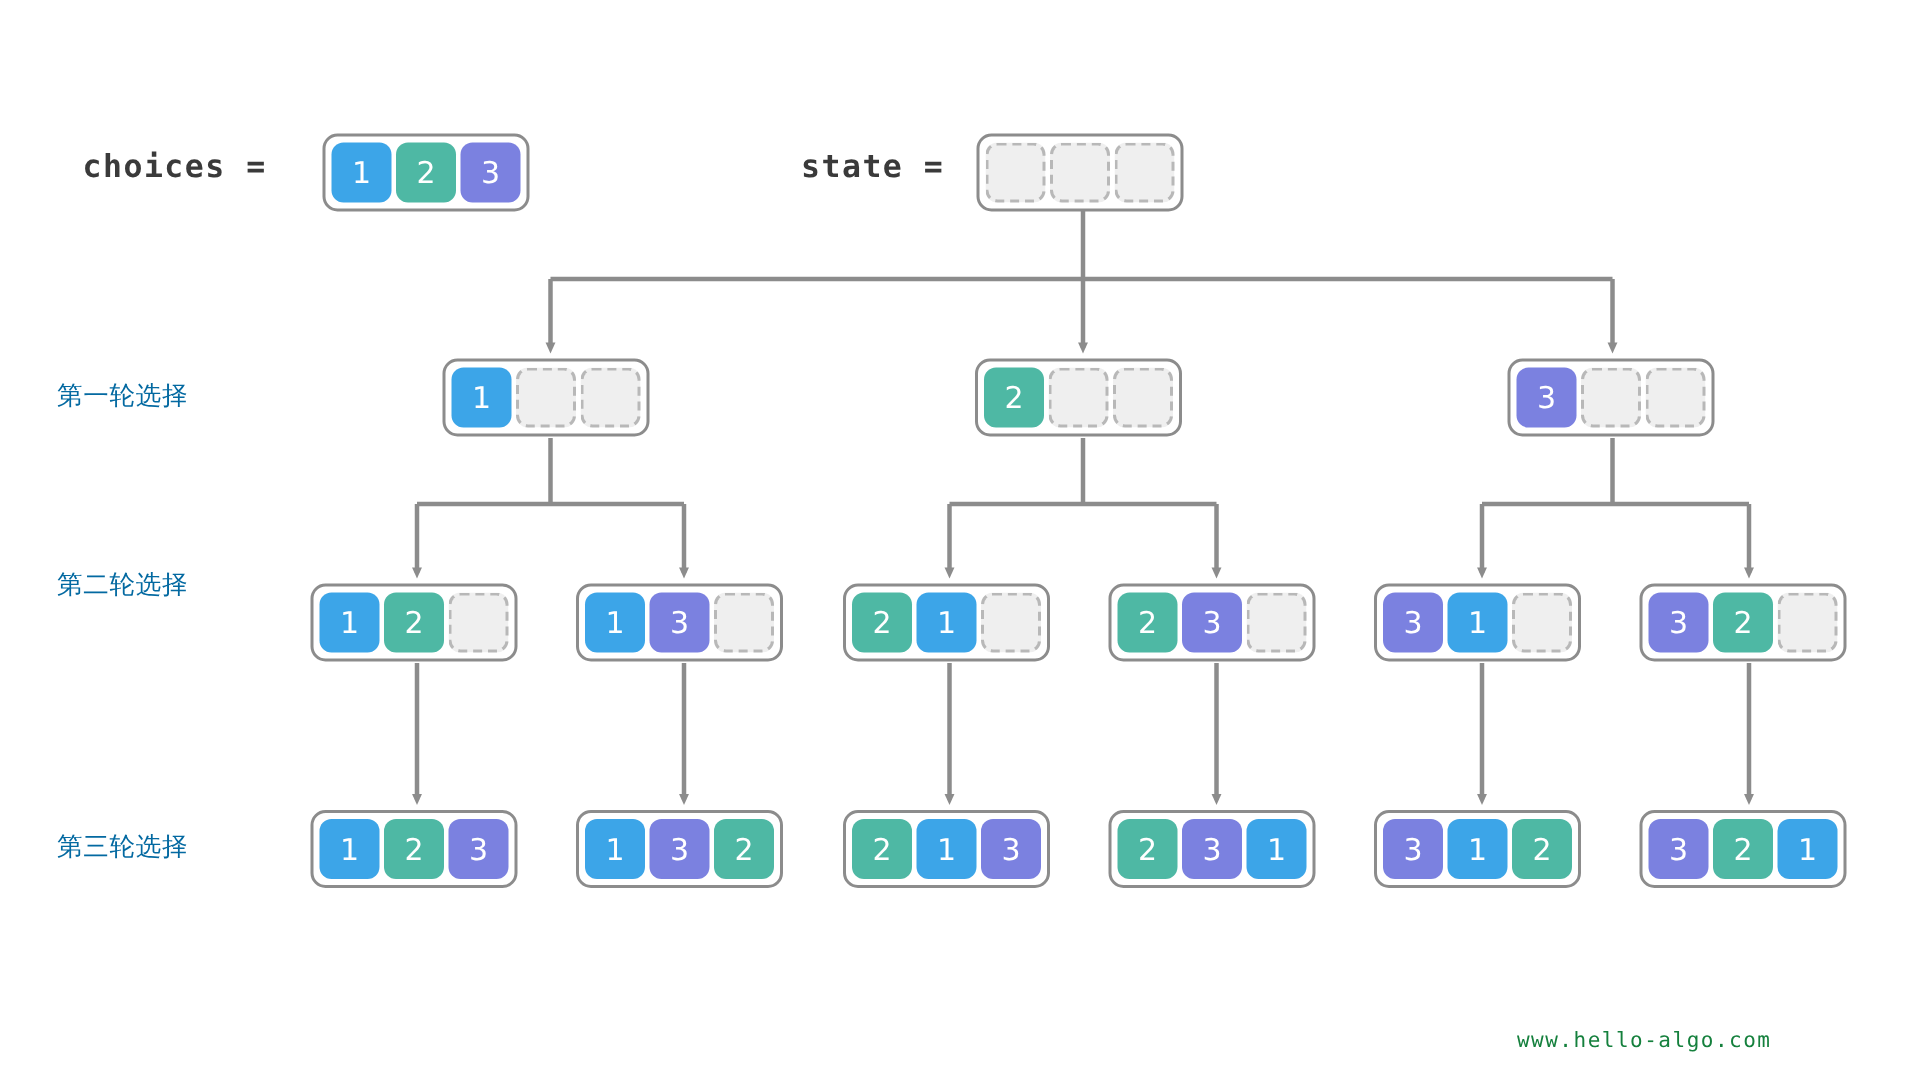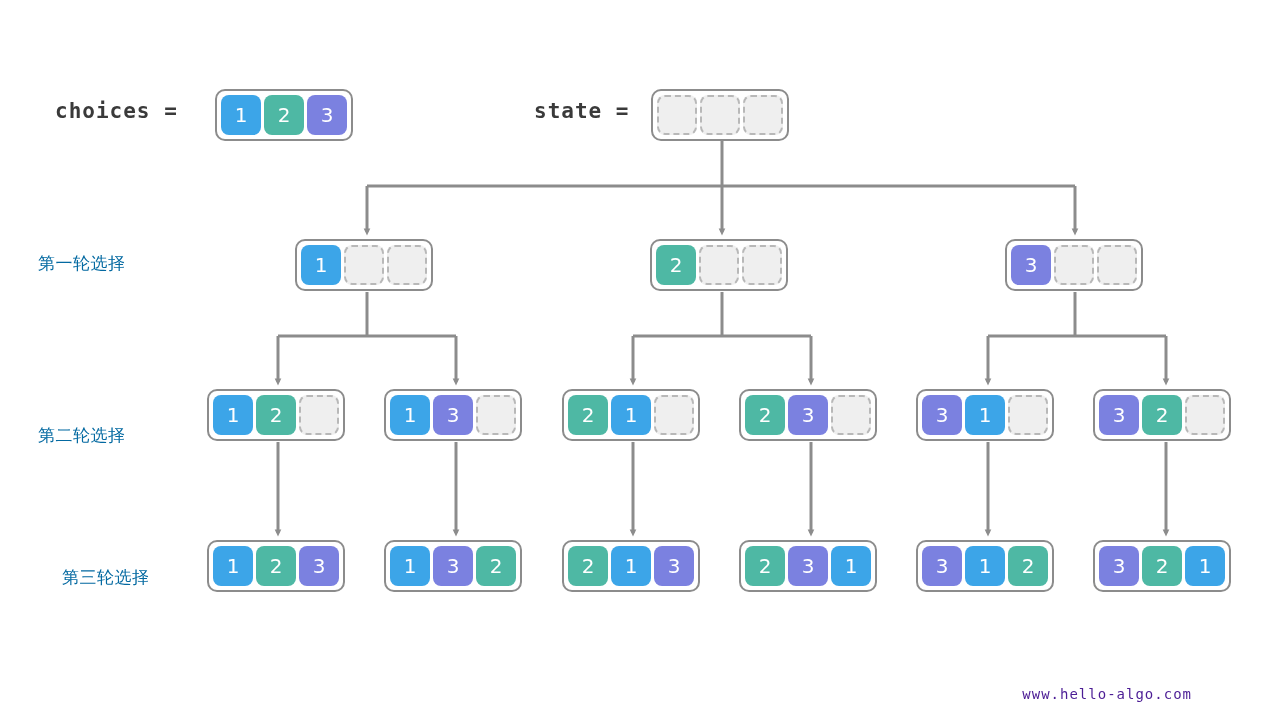--- a/index.html
+++ b/index.html
@@ -88,25 +88,25 @@
     left: 0;
     top: 0;
     width: 1280px;
     height: 720px;
     pointer-events: none;
   }
 
   
   #watermark {
     position: absolute;
-    right: 24px;
+    right: 35px;
     bottom: 18px;
     font-family: "DejaVu Sans Mono", "Liberation Mono", monospace;
     font-size: 14px;
-    color: #4c1d95;
+    color: #15803d;
     letter-spacing: 1px;
     white-space: nowrap;
   }
 </style>
 </head>
 <body>
 
 <div id="stage">
 
   <svg id="wires" viewBox="0 0 1280 720" width="1280" height="720">
@@ -184,21 +184,21 @@
       <div class="node" style="left: 650px; top: 239px;">
         <div class="cell c2">2</div>
         <div class="cell empty"></div>
         <div class="cell empty"></div>
       </div>
       <div class="node" style="left: 1005px; top: 239px;">
         <div class="cell c3">3</div>
         <div class="cell empty"></div>
         <div class="cell empty"></div>
       </div>
-      <div class="round-label" style="left: 38px; top: 424px;">第二轮选择</div>
+      <div class="round-label" style="left: 38px; top: 378px;">第二轮选择</div>
       <div class="node" style="left: 207px; top: 389px;">
         <div class="cell c1">1</div>
         <div class="cell c2">2</div>
         <div class="cell empty"></div>
       </div>
       <div class="node" style="left: 384px; top: 389px;">
         <div class="cell c1">1</div>
         <div class="cell c3">3</div>
         <div class="cell empty"></div>
       </div>
@@ -215,21 +215,21 @@
       <div class="node" style="left: 916px; top: 389px;">
         <div class="cell c3">3</div>
         <div class="cell c1">1</div>
         <div class="cell empty"></div>
       </div>
       <div class="node" style="left: 1093px; top: 389px;">
         <div class="cell c3">3</div>
         <div class="cell c2">2</div>
         <div class="cell empty"></div>
       </div>
-      <div class="round-label" style="left: 38px; top: 566px; margin-left: 24px;">第三轮选择</div>
+      <div class="round-label" style="left: 38px; top: 553px;">第三轮选择</div>
       <div class="node" style="left: 207px; top: 540px;">
         <div class="cell c1">1</div>
         <div class="cell c2">2</div>
         <div class="cell c3">3</div>
       </div>
       <div class="node" style="left: 384px; top: 540px;">
         <div class="cell c1">1</div>
         <div class="cell c3">3</div>
         <div class="cell c2">2</div>
       </div>

